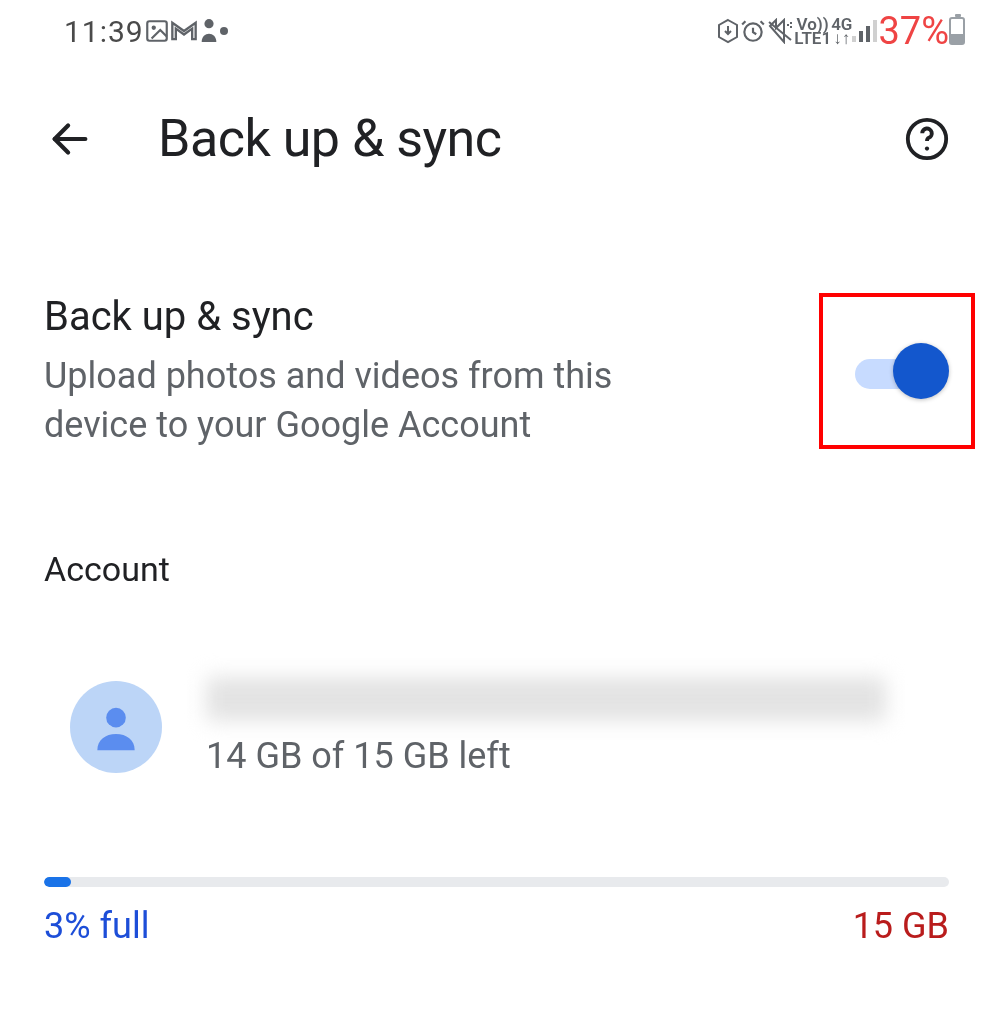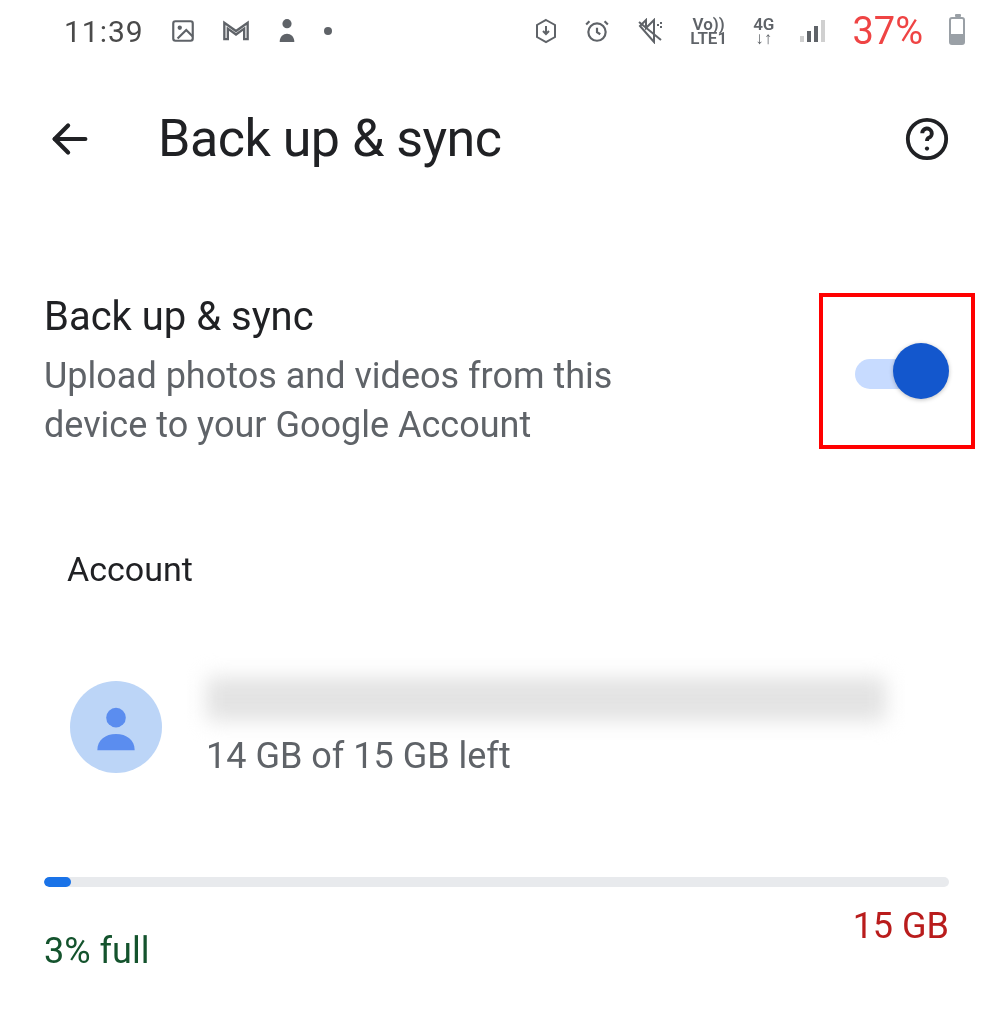--- a/index.html
+++ b/index.html
@@ -17,21 +17,21 @@
   
   .statusbar {
     display: flex;
     align-items: center;
     justify-content: space-between;
     height: 62px;
     padding: 0 28px 0 64px;
     font-size: 26px;
     color: #5f6368;
   }
-  .sb-left, .sb-right { display: flex; align-items: center; gap: 26px; }
+  .sb-left, .sb-right { display: flex; align-items: center; gap: 0; }
   .sb-time { font-size: 30px; letter-spacing: 1px; color:#4a4a4a; font-weight:400;}
   .sb-icon { display:inline-flex; }
   .sb-dot { width:8px; height:8px; border-radius:50%; background:#5f6368; }
   .sb-net { font-size:17px; line-height:14px; font-weight:600; text-align:center; }
   .sb-pct { font-size:38px; color:#ef4444; }
   .sb-batt {
     position:relative; width:16px; height:28px;
     border:2px solid #9aa0a6; border-radius:3px;
   }
   .sb-batt::before{
@@ -87,21 +87,21 @@
     border-radius:20px; background:#c7dbff;
   }
   .toggle-thumb {
     position:absolute; right:-10px; top:-8px; width:56px; height:56px;
     border-radius:50%; background:#1357cd;
     box-shadow:0 1px 4px rgba(0,0,0,.25);
   }
 
   
   .section-header {
-    padding: 100px 44px 0 67px;
+    padding: 100px 44px 0 44px;
     font-size:34px; color:#202124; font-weight:400;
   }
   .account-row {
     display:flex; align-items:center;
     padding: 88px 44px 0 70px;
     gap:44px;
   }
   .avatar {
     width:92px; height:92px; border-radius:50%;
     background:#bcd5f7;
@@ -128,21 +128,21 @@
   }
   .storage-fill {
     height:100%; width:3%;
     background:#1a73e8; border-radius:6px;
   }
   .storage-labels {
     display:flex; justify-content:space-between;
     margin:18px 44px 0 44px;
     font-size:36px;
   }
-  .storage-left { color:#14532d;margin-top:25px; }
+  .storage-left { color:#1d4ed8; }
   .storage-right { color:#b91c1c; }
 
   svg { display:block; }
 </style>
 </head>
 <body>
 
 <div class="statusbar">
   <div class="sb-left">
     <span class="sb-time">11:39</span>

